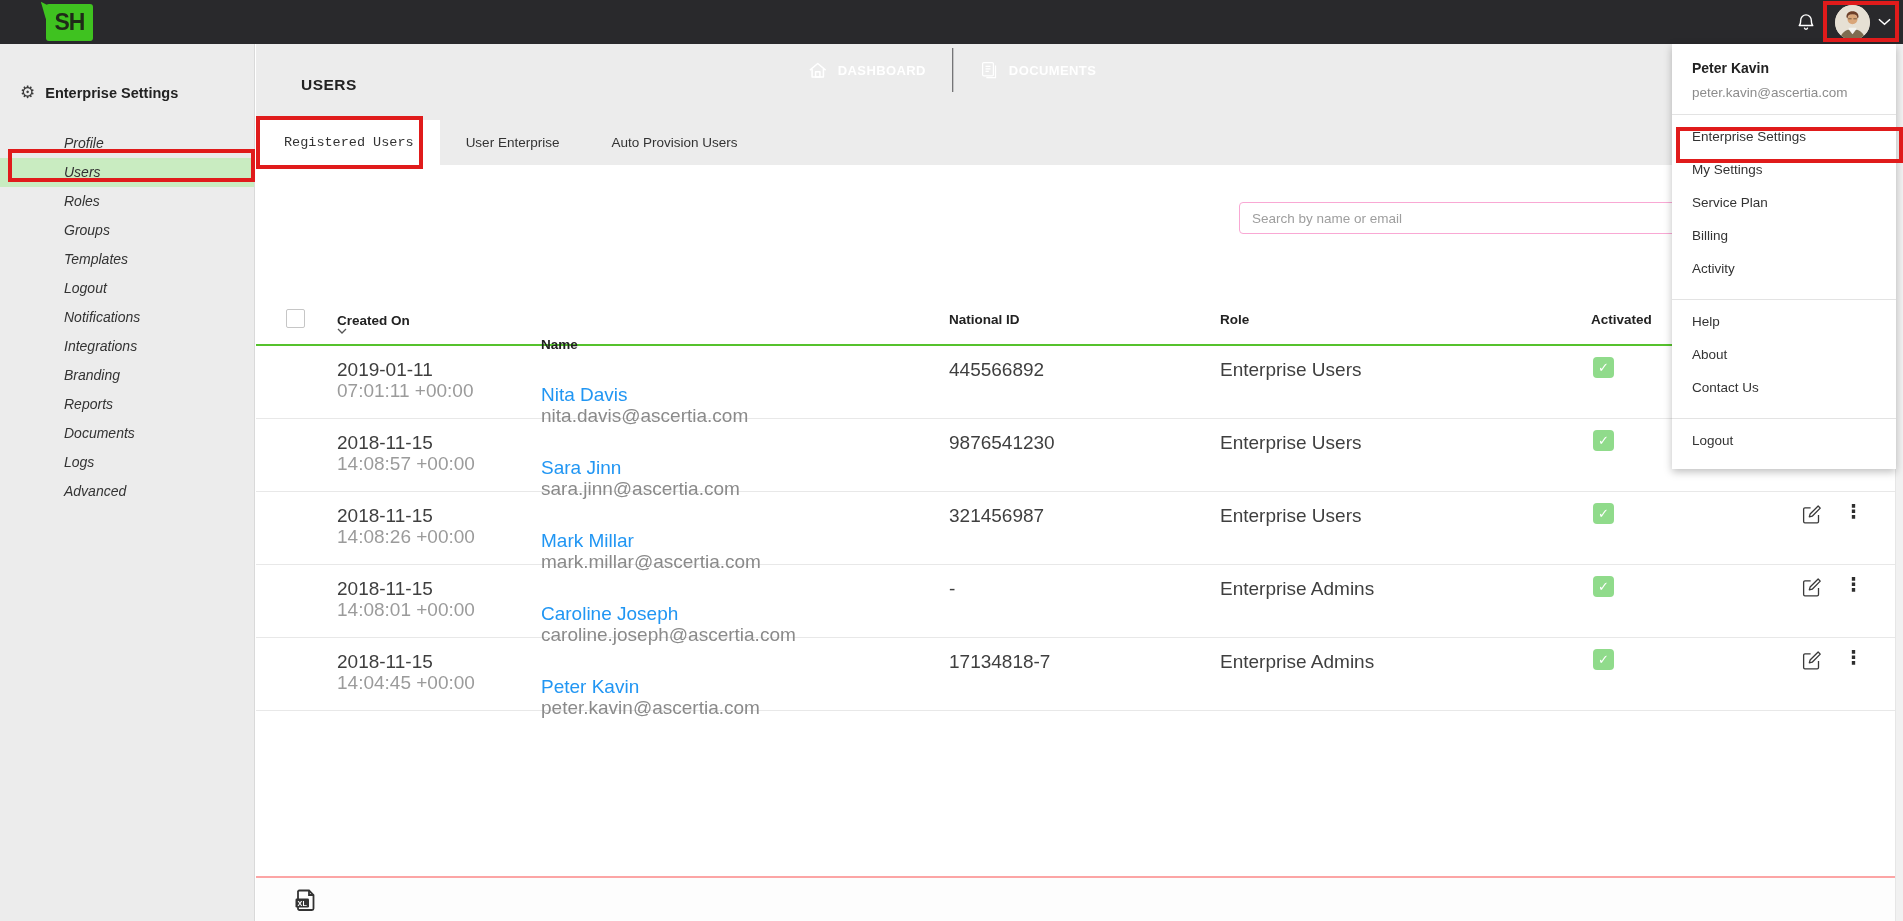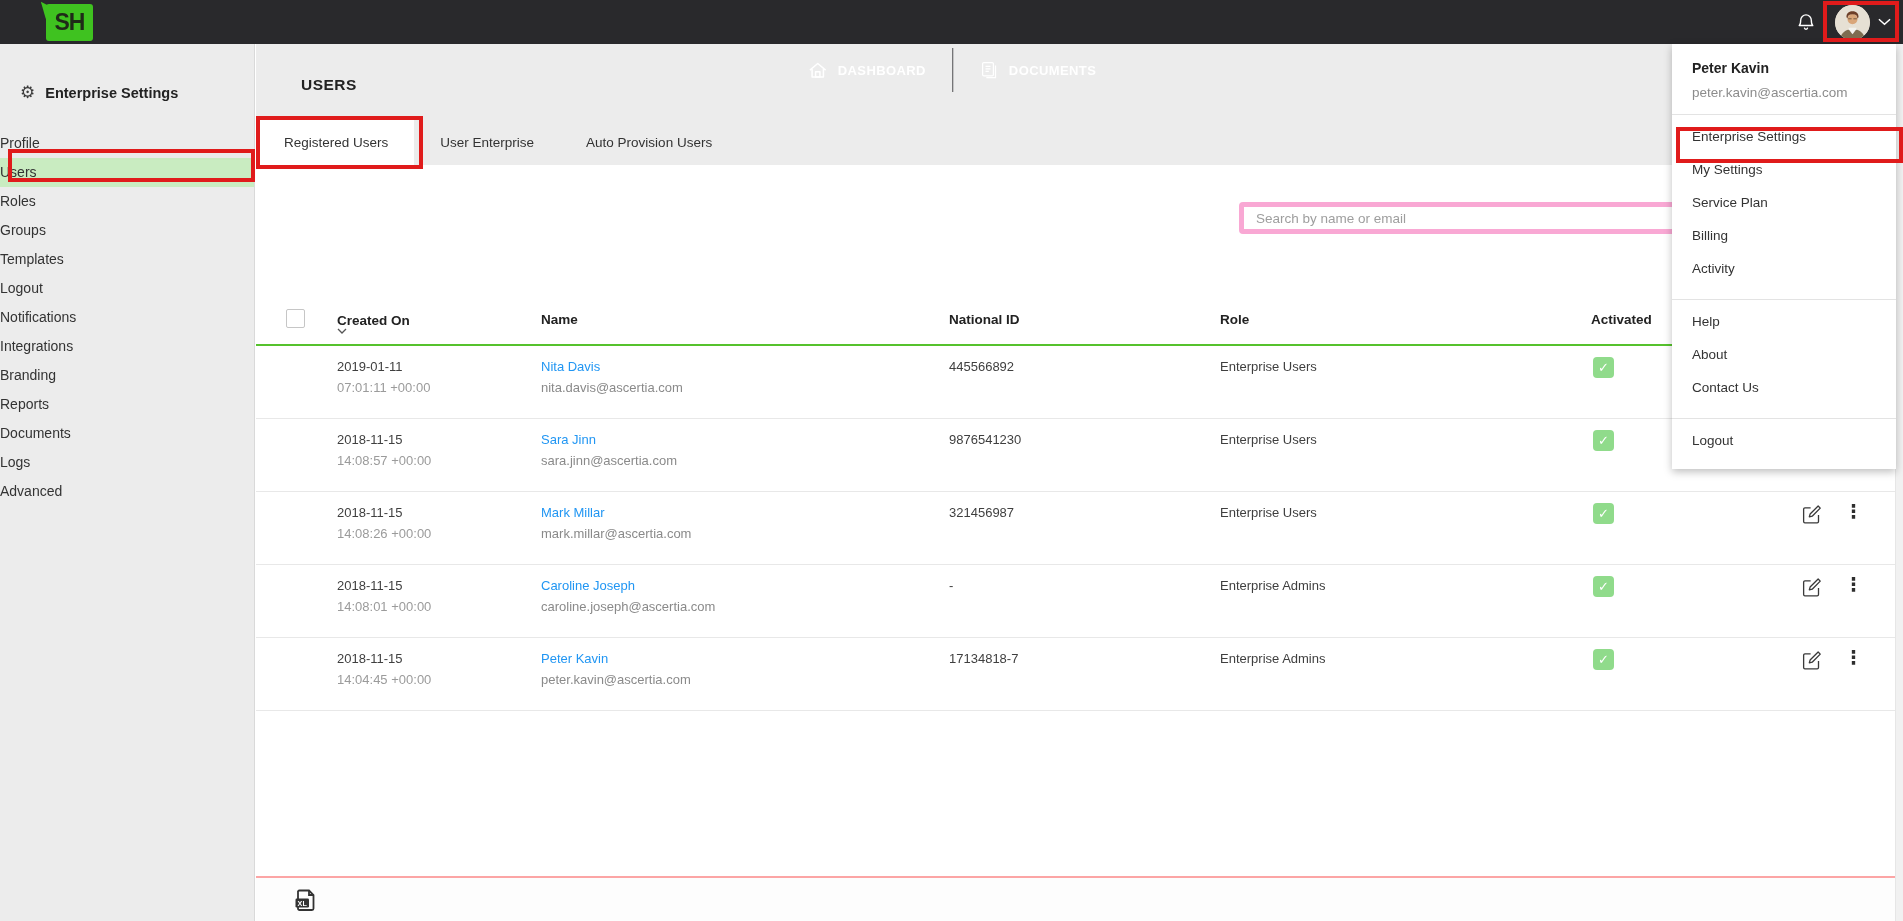--- a/index.html
+++ b/index.html
@@ -25,50 +25,50 @@
   .avatar-wrap { display:flex; align-items:center; gap:8px; margin-right:4px; }
   .avatar { width:35px; height:35px; border-radius:50%; overflow:hidden; background:#ded8cc; }
 
   
   .sidebar { position:absolute; left:0; top:44px; width:255px; height:877px; background:#ececec;
              border-right:1px solid #d9d9d9; }
   .side-title { position:absolute; left:20px; top:40px; display:flex; align-items:center; gap:10px;
                 font-size:14.5px; font-weight:bold; color:#222; }
   .gear { font-size:17px; color:#3c3c3c; line-height:1; }
   .side-items { position:absolute; left:0; top:85px; width:100%; }
-  .side-item { height:29px; line-height:29px; font-size:14px; color:#333; cursor:pointer; }
+  .side-item { height:29px; line-height:29px; padding-left:64px; font-size:14px; color:#333; cursor:pointer;font-style:italic; }
   .side-item.selected { background:#c9ecc1; }
 
   
   .main { position:absolute; left:256px; top:44px; width:1647px; height:877px; background:#fff; }
   .main-header { position:absolute; left:0; top:0; width:100%; height:121px; background:#ececec; }
   .page-title { position:absolute; left:45px; top:32px; font-size:15.5px; font-weight:bold;
                 color:#222; letter-spacing:.5px; }
   .tabs { position:absolute; left:2px; bottom:0; display:flex; height:45px; }
   .tab { padding:0 26px; line-height:45px; font-size:13.5px; color:#333; cursor:pointer; }
-  .tab.active { background:#fff; }
+  .tab.active { background:#fff;font-family:Liberation Mono, monospace; }
 
   .search-input { position:absolute; left:983px; top:158px; width:440px; height:32px;
-                  border:5px solid #f9a8d4; border-radius:4px; padding:0 12px; font-size:13.5px;
+                  border:1px solid #f9a8d4; border-radius:4px; padding:0 12px; font-size:13.5px;
                   color:#333; outline:none; font-family:inherit; }
   .search-input::placeholder { color:#9e9e9e; }
 
   
   .thead { position:absolute; left:0; top:252px; width:1480px; height:50px;
            border-bottom:2px solid #56c22d; }
   .th { position:absolute; top:16px; font-size:13.5px; font-weight:bold; color:#222; }
   .cb { position:absolute; left:30px; top:13px; width:19px; height:19px; background:#fff;
         border:1px solid #c6c6c6; border-radius:2px; cursor:pointer; }
-  .c-date { left:81px; } .c-name { left:285px; } .c-id { left:693px; }
+  .c-date { left:81px; } .c-name { left:285px;margin-top:25px; } .c-id { left:693px; }
   .c-role { left:964px; } .c-act { left:1335px; }
   .sortico { margin-left:6px; vertical-align:1px; }
 
   .rows { position:absolute; left:0; top:302px; width:1640px; }
   .trow { position:relative; height:73px; border-bottom:1px solid #e8e8e8; }
-  .cell { position:absolute; font-size:13px; }
+  .cell { position:absolute; font-size:19px; }
   .l1 { top:13px; } .l2 { top:34px; }
   .t-date { color:#3f3f3f; } .t-time { color:#9b9b9b; }
   .t-link { color:#2196f3; cursor:pointer; text-decoration:none; }
   .t-email { color:#8a8a8a; }
   .t-plain { color:#3f3f3f; }
   .chk { position:absolute; left:1337px; top:11px; width:21px; height:21px; background:#90db8b;
          border-radius:4px; color:#fff; font-size:13px; font-weight:bold; text-align:center;
          line-height:21px; }
   .act-edit { position:absolute; left:1545px; top:12px; cursor:pointer; }
   .act-kebab { position:absolute; left:1588px; top:9px; cursor:pointer; font-size:19px;

